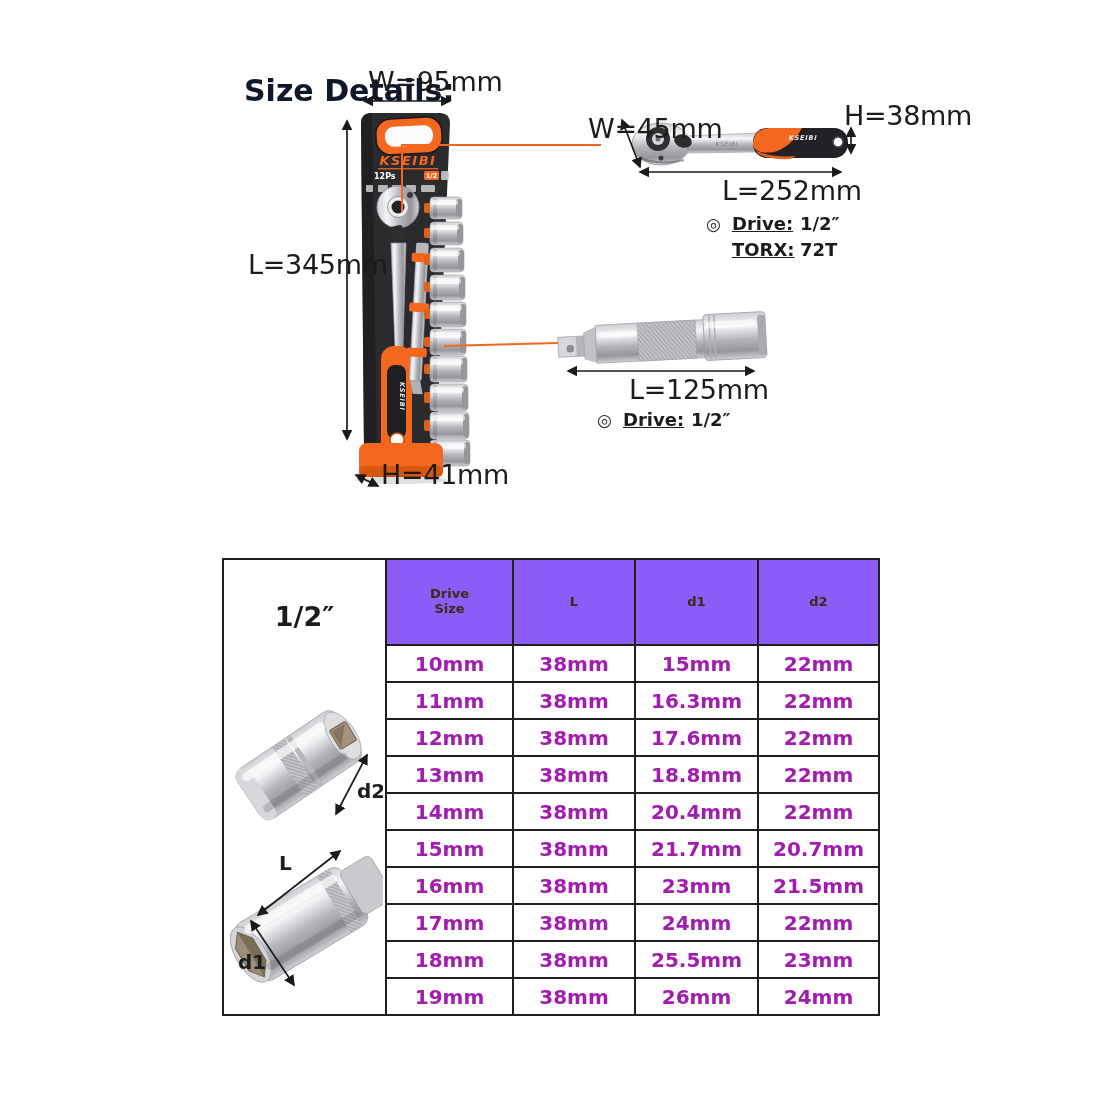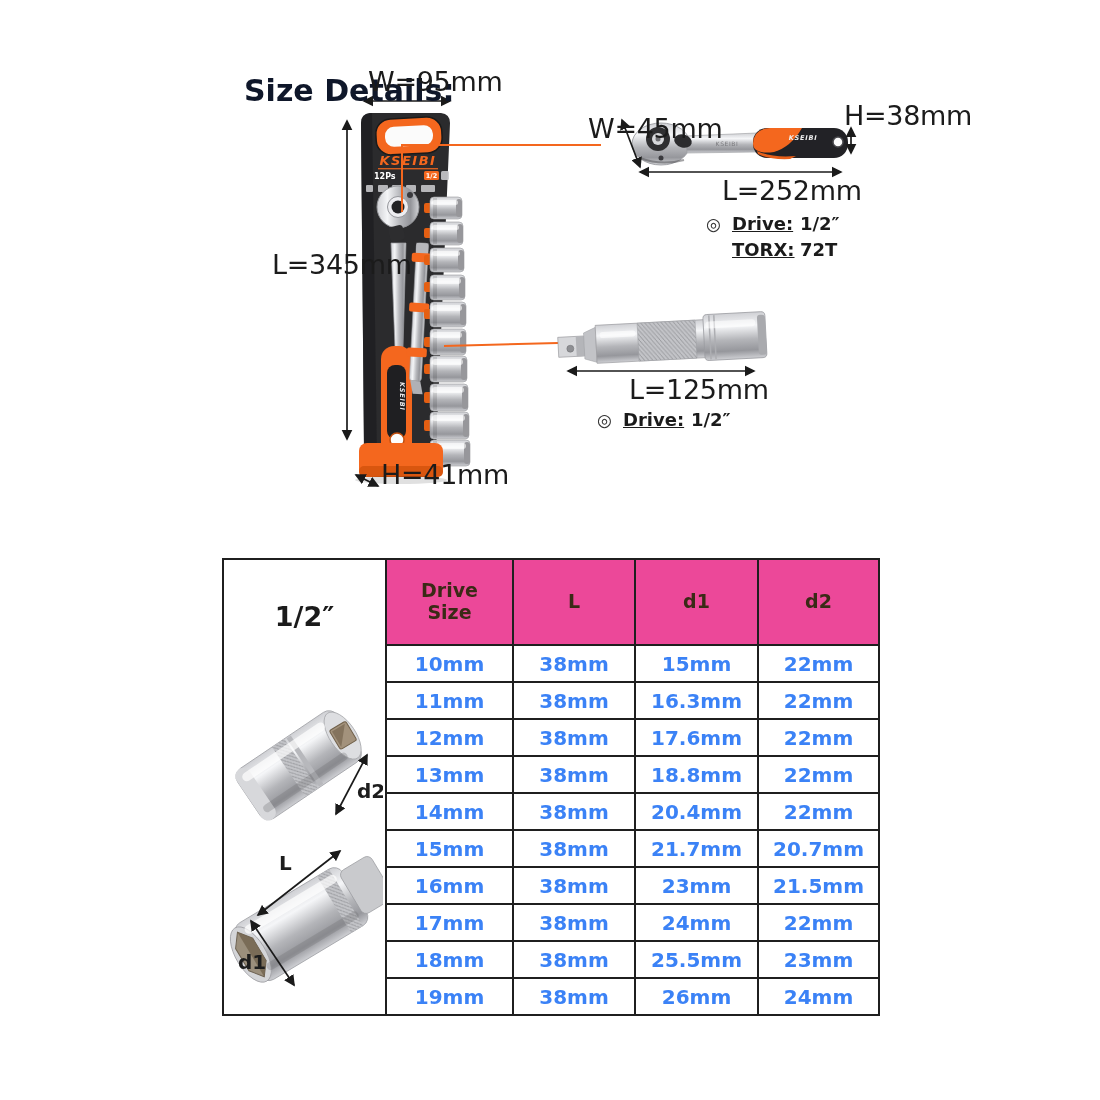--- a/index.html
+++ b/index.html
@@ -11,24 +11,24 @@
   .section-label{position:absolute;font-size:30px;font-weight:600;color:#0f172a;white-space:nowrap;}
   .spec-block{position:absolute;}
   .spec-line{display:flex;align-items:baseline;font-size:18px;font-weight:600;color:#1b1b1b;line-height:1.4;}
   .spec-bullet{width:26px;font-size:17px;font-weight:400;color:#333;}
   .spec-bullet.hide{visibility:hidden;}
   .spec-label{width:68px;text-decoration:underline;}
   .spec-value{white-space:nowrap;}
   
   .spec-table{position:absolute;left:222px;top:558px;border-collapse:collapse;table-layout:fixed;background:#fff;}
   .spec-table td,.spec-table th{border:2px solid #1f1f1f;text-align:center;vertical-align:middle;padding:0;}
-  .spec-table th{background:#ec4899;font-size:19px;font-weight:600;color:#3a2a16;height:84px;line-height:1.15;}
+  .spec-table th{background:#8b5cf6;font-size:13px;font-weight:600;color:#3a2a16;height:84px;line-height:1.15;}
   .spec-table th .hdr-wrap{display:inline-block;max-width:64px;}
   .spec-table tr.data-row{height:37px;}
-  .spec-table td.data{font-size:20px;font-weight:600;color:#3b82f6;text-align:center;}
+  .spec-table td.data{font-size:20px;font-weight:600;color:#a21caf;text-align:center;}
   .left-cell{position:relative;width:100%;height:452px;}
   .drive-size-label{position:absolute;left:0;right:0;top:40px;text-align:center;font-size:27px;font-weight:600;color:#1b1b1b;}
 </style>
 </head>
 <body>
 
 <div class="canvas">
 
   <svg class="layer" width="1100" height="540" viewBox="0 0 1100 540">
     <defs>
@@ -222,21 +222,21 @@
       <line x1="622" y1="120" x2="640" y2="167" marker-start="url(#ah)" marker-end="url(#ah)"></line>
       <line x1="851" y1="128" x2="851" y2="153" marker-start="url(#ah)" marker-end="url(#ah)"></line>
       <line x1="640" y1="172" x2="841" y2="172" marker-start="url(#ah)" marker-end="url(#ah)"></line>
       <line x1="568" y1="371" x2="754" y2="371" marker-start="url(#ah)" marker-end="url(#ah)"></line>
     </g>
   </svg>
 
   <div class="section-label" style="left:244px;top:73px">Size Details:</div>
 
   <div class="dim-label" style="left:368px;top:66px">W=95mm</div>
-  <div class="dim-label" style="left:272px;top:249px">L=345mm</div>
+  <div class="dim-label" style="left:248px;top:249px">L=345mm</div>
   <div class="dim-label" style="left:381px;top:459px">H=41mm</div>
 
   <div class="dim-label" style="left:588px;top:113px">W=45mm</div>
   <div class="dim-label" style="left:844px;top:100px">H=38mm</div>
   <div class="dim-label" style="left:722px;top:175px">L=252mm</div>
 
   <div class="spec-block" style="left:706px;top:211px">
     <div class="spec-line">
       <span class="spec-bullet">◎</span>
       <span class="spec-label">Drive:</span>

